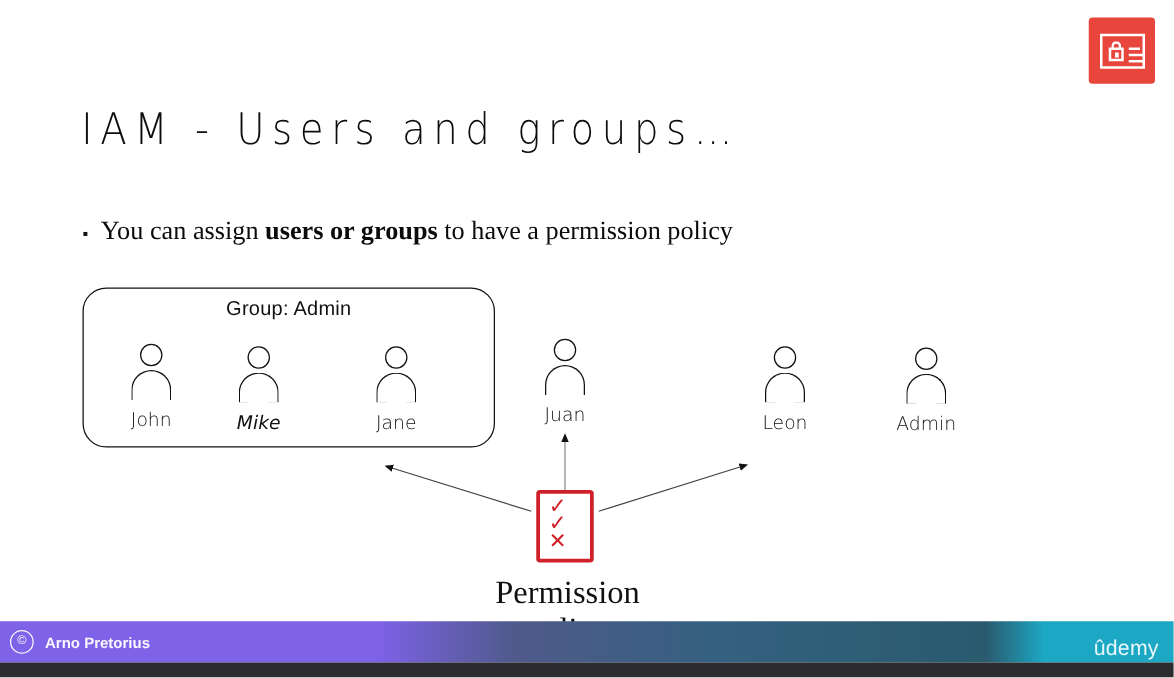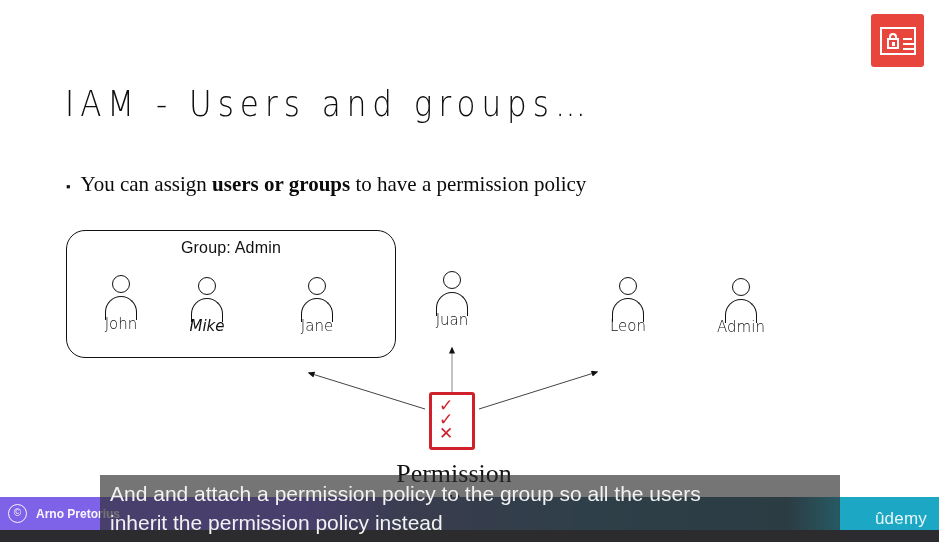--- a/index.html
+++ b/index.html
@@ -158,20 +158,21 @@
     left: 13px;
     top: 21px;
     width: 32px;
     height: 24px;
     border: 1.3px solid #111111;
     border-bottom: none;
     border-radius: 17px 17px 0 0;
     box-sizing: border-box;
   }
   .person .name {
+    margin-top: 12px;
     font-family: "DejaVu Sans", sans-serif;
     font-size: 15px;
     font-weight: 300;
     color: #111111;
   }
 
   
   #person-john { left: 92px;  top: 275px; }
   #person-mike { left: 178px; top: 277px; font-style: italic; }
   #person-jane { left: 288px; top: 277px; }
@@ -397,18 +398,14 @@
   <div id="policy-label">Permission policy</div>
 
   <div id="player-bar"></div>
   <div id="author-chip">
     <span class="cc">©</span>
     <span>Arno Pretorius</span>
   </div>
   <div id="udemy-logo">ûdemy</div>
   <div id="bottom-strip"></div>
 
-  <div id="caption">
-    <span class="cline">And and attach a permission policy to the group so all the users</span>
-    <span class="cline">inherit the permission policy instead</span>
-  </div>
 
 </div>
 
 </body></html>

